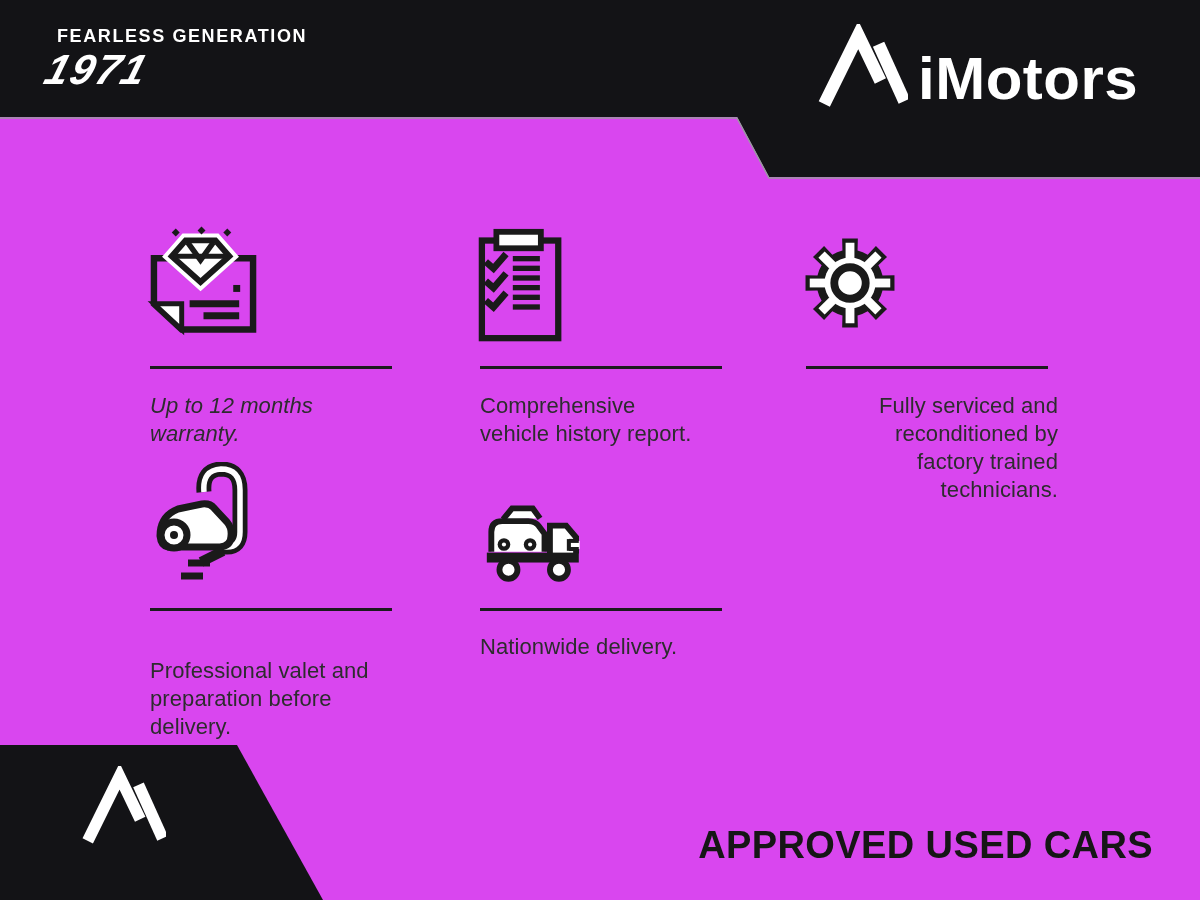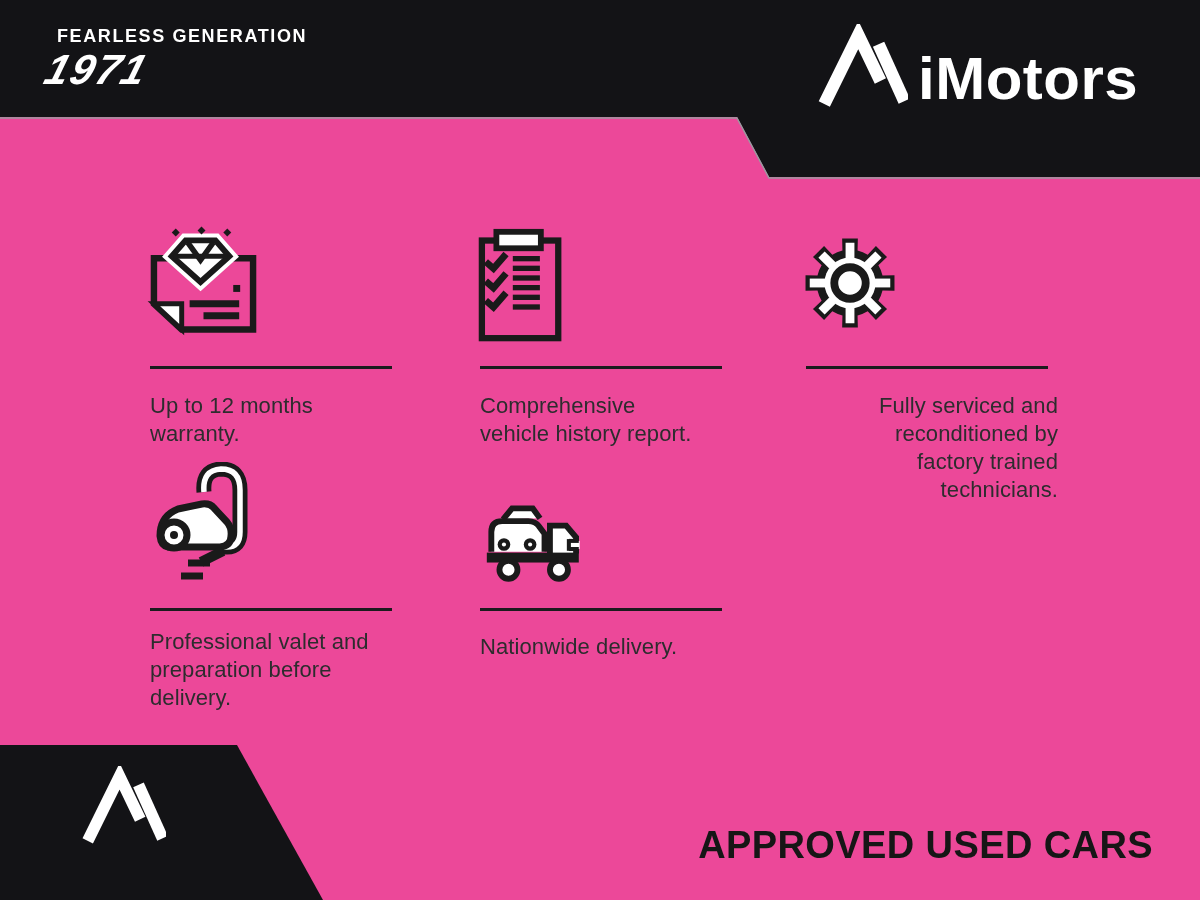--- a/index.html
+++ b/index.html
@@ -5,21 +5,21 @@
   :root{
     --brand-black:#131316;
     --body-text:#2d2c2e;
     --divider:#1b1b1d;
     --icon-stroke:#1a1a1a;
     --white:#ffffff;
   }
   *{margin:0;padding:0;box-sizing:border-box;}
   html,body{background:#ffffff;}
   body{font-family:"Liberation Sans", sans-serif;}
-  .canvas{position:relative;width:1200px;height:900px;background:#ec4899;overflow:hidden;}
+  .canvas{position:relative;width:1200px;height:900px;background:#d946ef;overflow:hidden;}
   .abs{position:absolute;}
 
   
   .tagline{left:57px;top:26px;color:var(--white);font-size:18px;font-weight:700;letter-spacing:1.6px;}
   .year{left:46px;top:46px;color:var(--white);font-size:42px;font-weight:800;font-style:italic;letter-spacing:2px;transform:skewX(-16deg);}
   .wordmark{left:918px;top:44px;color:var(--white);font-size:60px;font-weight:800;letter-spacing:0.5px;}
 
   
   .divider{width:242px;height:3px;background:var(--divider);}
   .feature-text{width:252px;color:var(--body-text);font-size:22px;line-height:28px;white-space:pre-line;letter-spacing:0.1px;}
@@ -41,21 +41,21 @@
 
   <div class="abs tagline">FEARLESS GENERATION</div>
   <div class="abs year">1971</div>
 
   <svg class="abs icon-svg" style="left:816px;top:24px" width="92" height="92" viewBox="0 0 100 100">
     <path d="M 9 87 L 46 12 L 70 62" fill="none" stroke="#ffffff" stroke-width="13.5" stroke-linejoin="miter" stroke-linecap="butt"></path>
     <path d="M 68 22 L 96 84" fill="none" stroke="#ffffff" stroke-width="13.5" stroke-linecap="butt"></path>
   </svg>
   <div class="abs wordmark">iMotors</div>
 
-  <div class="abs" style="inset:0;">
+  <div class="abs" style="inset:0;font-style:italic;">
     <svg class="abs icon-svg" style="left:146px;top:226px" width="114" height="112" viewBox="0 0 115 112">
       <path d="M 8 32 L 108 32 L 108 104 L 36 104 L 8 78 Z" fill="none" stroke="currentColor" stroke-width="6.5" stroke-linejoin="miter"></path>
       <path d="M 8 78 L 36 104 L 36 78 Z" fill="#ffffff" stroke="currentColor" stroke-width="5"></path>
       <polygon points="40,14 70,14 84,30 55,56 26,30" fill="#ffffff" stroke="#ffffff" stroke-width="14"></polygon>
       <polygon points="40,14 70,14 84,30 55,56 26,30" fill="#ffffff" stroke="currentColor" stroke-width="6"></polygon>
       <polyline points="42,16 55,34 68,16" fill="none" stroke="currentColor" stroke-width="5.5"></polyline>
       <line x1="28" y1="30" x2="82" y2="30" stroke="currentColor" stroke-width="5"></line>
       <polygon points="30,2 34,6 30,10 26,6" fill="currentColor"></polygon>
       <polygon points="56,0 60,4 56,8 52,4" fill="currentColor"></polygon>
       <polygon points="82,2 86,6 82,10 78,6" fill="currentColor"></polygon>
@@ -115,21 +115,21 @@
       <path d="M 56 30 Q 54 8 73 7 Q 92 7 92 28 L 92 70 Q 92 85 79 85 L 68 85" fill="none" stroke="currentColor" stroke-width="15"></path>
       <path d="M 56 30 Q 54 8 73 7 Q 92 7 92 28 L 92 70 Q 92 85 79 85 L 68 85" fill="none" stroke="#ffffff" stroke-width="5.5"></path>
       <path d="M 20 85 Q 13 84 12 74 Q 12 54 30 47 L 54 42 Q 62 41 66 46 L 79 60 Q 84 66 83 74 Q 83 84 72 85 Z" fill="#ffffff" stroke="currentColor" stroke-width="7" stroke-linejoin="round"></path>
       <circle cx="26" cy="73" r="13" fill="#ffffff" stroke="currentColor" stroke-width="7"></circle>
       <circle cx="26" cy="73" r="4" fill="currentColor"></circle>
       <line x1="53" y1="100" x2="75" y2="89" stroke="currentColor" stroke-width="10"></line>
       <line x1="40" y1="101" x2="62" y2="101" stroke="currentColor" stroke-width="7"></line>
       <line x1="33" y1="114" x2="55" y2="114" stroke="currentColor" stroke-width="7"></line>
     </svg>
     <div class="abs divider" style="left:150px;top:608px"></div>
-    <div class="abs feature-text" style="left:150px;top:628px">Professional valet and
+    <div class="abs feature-text" style="left:150px;top:657px">Professional valet and
 preparation before
 delivery.</div>
   </div>
 
   <div class="abs" style="inset:0;border-radius:18px;">
     <svg class="abs icon-svg" style="left:476px;top:503px" width="110" height="83" viewBox="0 0 122 92">
       <polyline points="30,18 40,6 63,6 71,17" fill="#ffffff" stroke="currentColor" stroke-width="6.5" stroke-linejoin="miter"></polyline>
       <path d="M 17 54 L 17 32 Q 17 20 29 20 L 58 20 Q 66 20 70 26 L 76 34 L 76 54" fill="#ffffff" stroke="currentColor" stroke-width="6.5"></path>
       <circle cx="31" cy="46" r="7" fill="currentColor"></circle>
       <circle cx="31" cy="46" r="2.3" fill="#ffffff"></circle>

